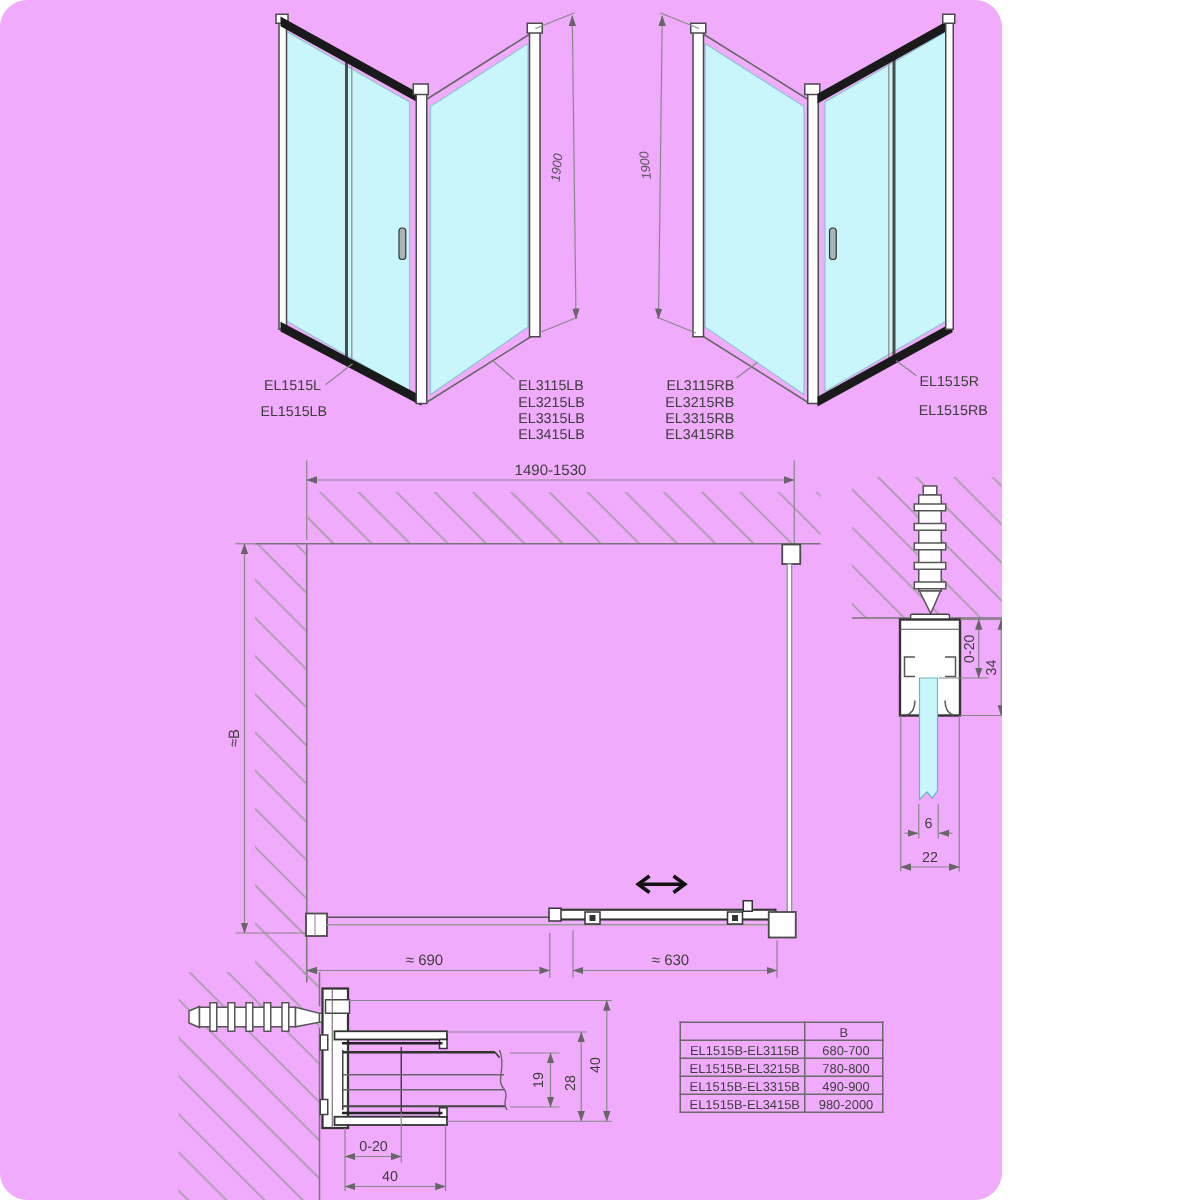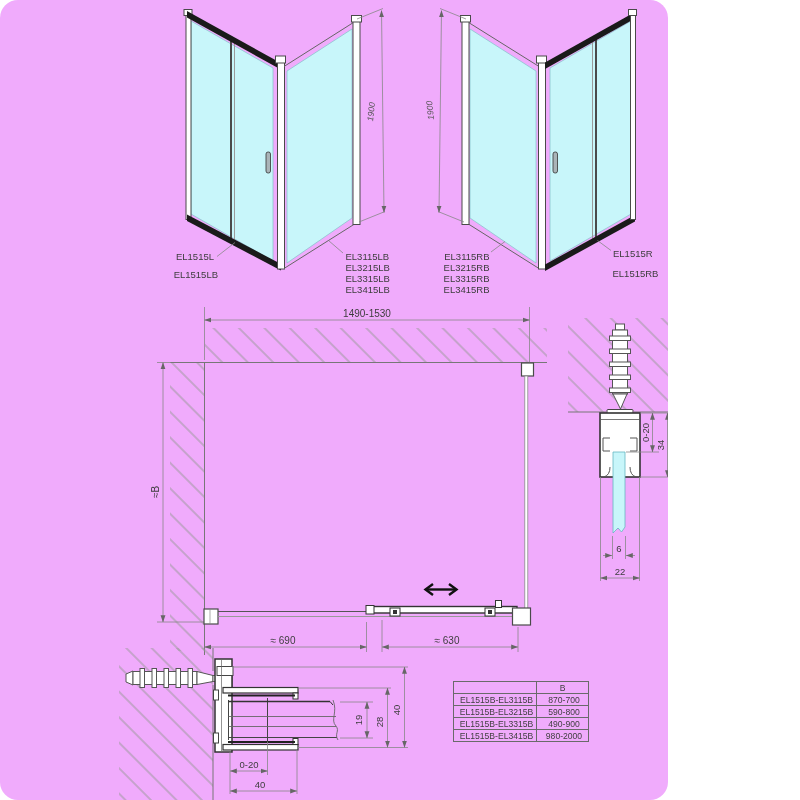--- a/index.html
+++ b/index.html
@@ -290,25 +290,25 @@
 
 
 <table id="size-table">
   <tbody>
         <tr>
     <th class="c1"></th>
     <th class="c2">B</th>
   </tr>
   <tr>
     <td class="c1">EL1515B-EL3115B</td>
-    <td class="c2">870-700</td>
+    <td class="c2">680-700</td>
   </tr>
   <tr>
     <td class="c1">EL1515B-EL3215B</td>
-    <td class="c2">590-800</td>
+    <td class="c2">780-800</td>
   </tr>
   <tr>
     <td class="c1">EL1515B-EL3315B</td>
     <td class="c2">490-900</td>
   </tr>
   <tr>
     <td class="c1">EL1515B-EL3415B</td>
     <td class="c2">980-2000</td>
   </tr>
 </tbody>

